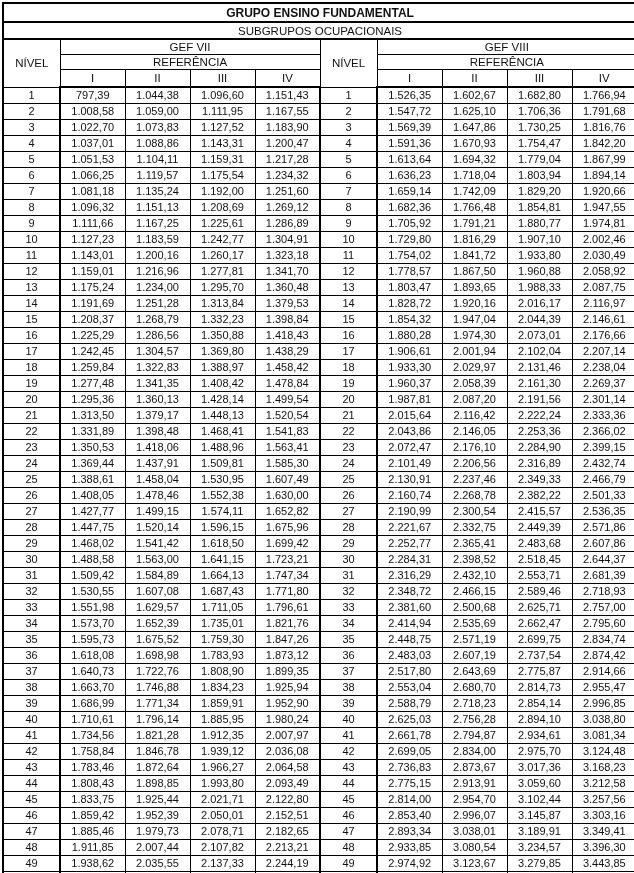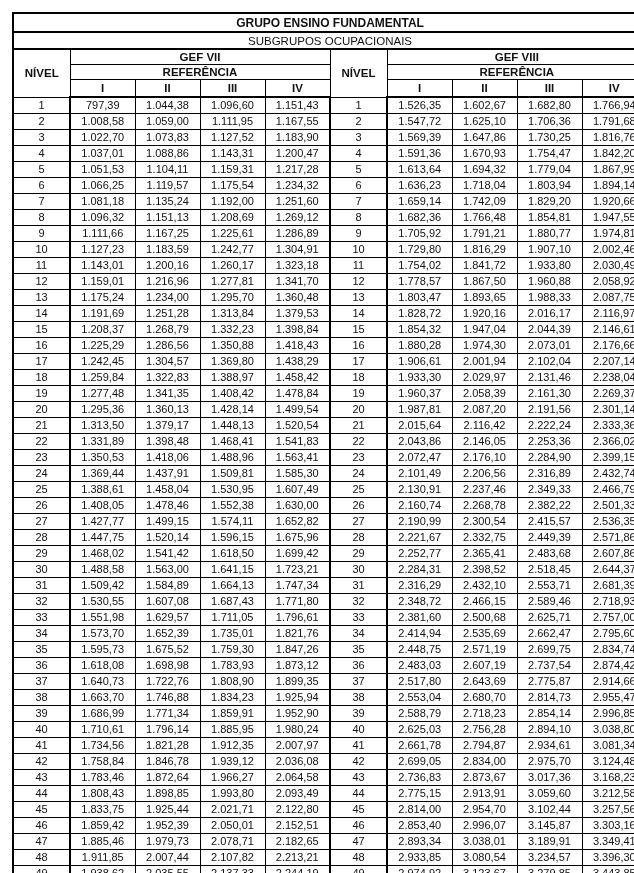--- a/index.html
+++ b/index.html
@@ -6,21 +6,21 @@
     margin: 0;
     padding: 0;
     background: #ffffff;
   }
   .page {
     width: 634px;
     height: 873px;
     box-sizing: border-box;
     background: #ffffff;
     font-family: "Liberation Sans", "DejaVu Sans", sans-serif;
-    padding: 12px;
+    padding: 2px;
   }
   table.salary {
     width: 630px;
     height: 869px;
     border-collapse: collapse;
     table-layout: fixed;
     border: 2px solid #000000;
   }
   table.salary th, table.salary td {
     border: 1px solid #000000;
@@ -40,21 +40,21 @@
     border-bottom: 2px solid #000;
   }
   tr.subtitle-row th {
     font-size: 11.5px;
     font-weight: normal;
     height: 15px;
     border-bottom: 2px solid #000;
   }
   tr.group-row th, tr.ref-row th, tr.cols-row th {
     font-size: 11.5px;
-    font-weight: bold;
+    font-weight: normal;
   }
   tr.group-row th { height: 14px; }
   tr.ref-row th   { height: 14px; }
   tr.cols-row th  { height: 16px; border-bottom: 2px solid #000; }
   th.nivel-head {
     font-size: 11.5px;
     font-weight: bold;
     border-left: 2px solid #000;
     border-right: 2px solid #000;
     border-bottom: 2px solid #000;

